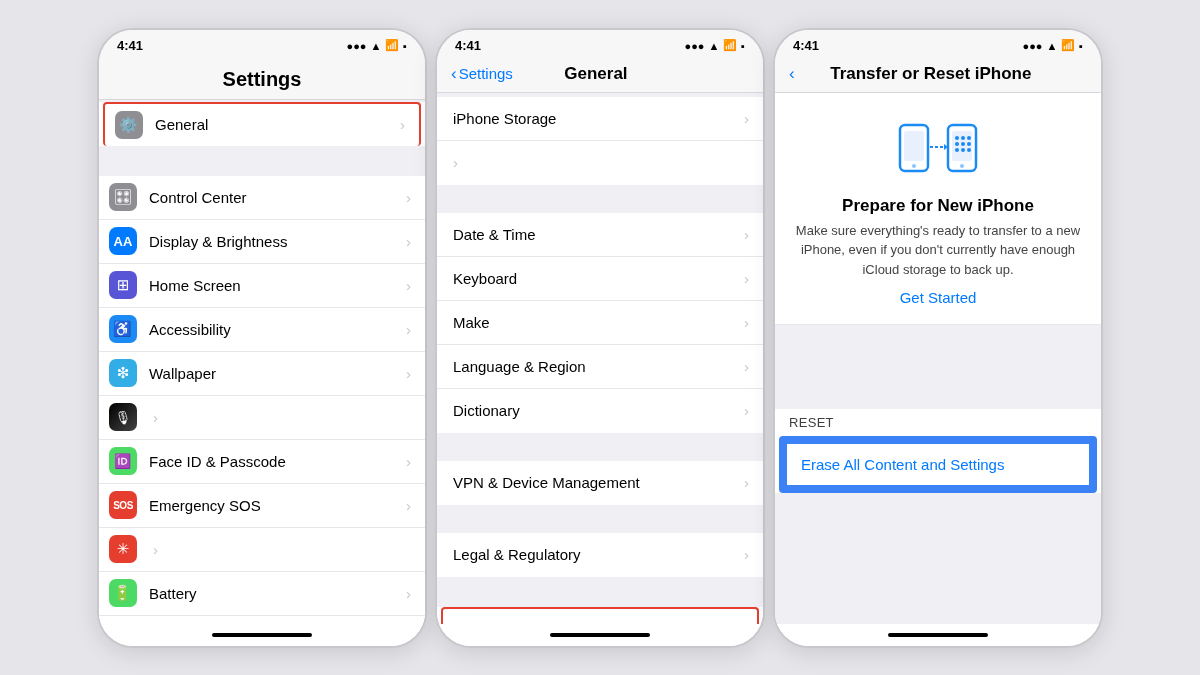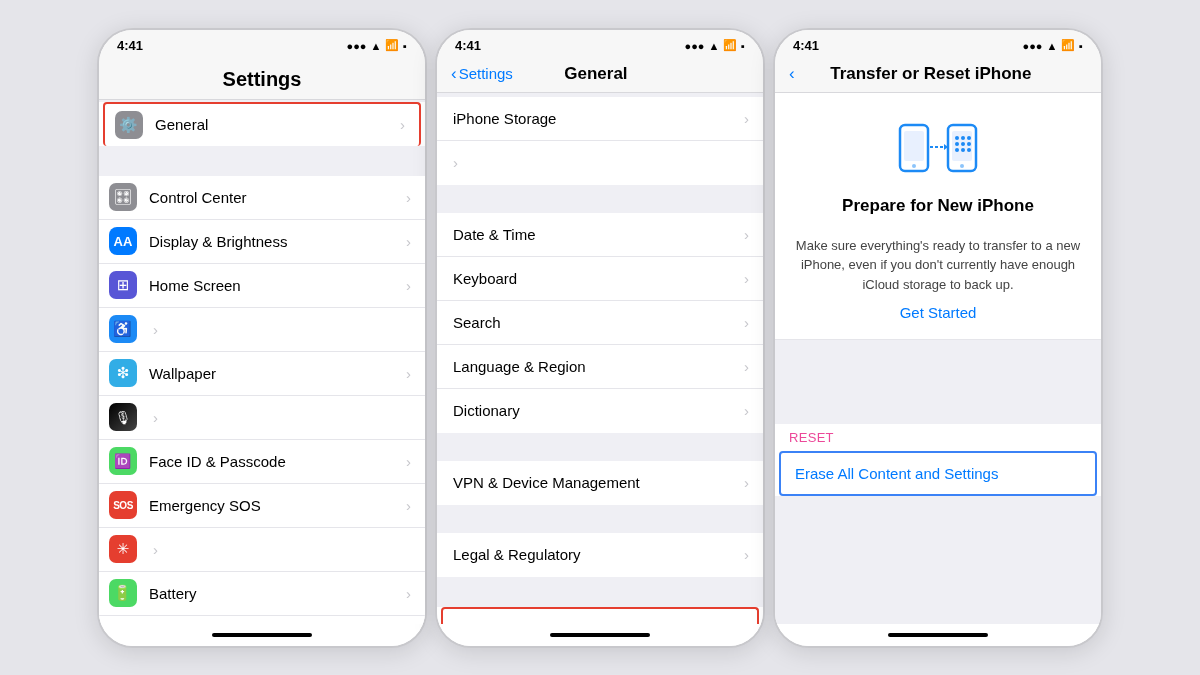--- a/index.html
+++ b/index.html
@@ -140,56 +140,56 @@
       align-items: center;
       border-bottom: 1px solid #e5e5ea;
     }
     .transfer-icon-wrap {
       margin-bottom: 10px;
     }
     .transfer-title {
       font-size: 17px;
       font-weight: 700;
       color: #000;
-      margin-bottom: 20px;
+      margin-bottom: 5px;
       text-align: left;
     }
     .transfer-desc {
       font-size: 13px;
       color: #444;
       text-align: center;
       line-height: 1.5;
       margin-bottom: 10px;
     }
     .transfer-link {
       color: #007aff;
       font-size: 15px;
       cursor: pointer;
     }
     .reset-section {
       background: #fff;
       margin-top: 24px;
     }
     .reset-section-label {
-      color: #ec4899;
+      color: #404040;
       font-size: 13px;
       padding: 6px 31px 4px 14px;
       text-transform: uppercase;
       letter-spacing: 0.3px;
     }
     .reset-row {
       display: flex;
       align-items: center;
       padding: 12px 14px;
       background: #fff;
       border-top: 1px solid #e5e5ea;
       cursor: pointer;
     }
     .reset-row-highlighted {
-      border: 2px solid #3b82f6;
+      border: 8px solid #3b82f6;
       margin: 2px 4px;
       border-radius: 4px;
     }
     .reset-row-label {
       font-size: 15px;
       color: #007aff;
     }
     
     .plain-row {
       display: flex;
@@ -260,20 +260,21 @@
           <span class="row-label">Display &amp; Brightness</span>
           <span class="row-chevron">›</span>
         </div>
         <div class="settings-row">
           <div class="row-icon" style="background:#5856d6; color:#fff; font-size:15px;">⊞</div>
           <span class="row-label">Home Screen</span>
           <span class="row-chevron">›</span>
         </div>
         <div class="settings-row">
           <div class="row-icon" style="background:#1c8af5; color:#fff; font-size:15px;">♿</div>
+          <span class="row-label">Accessibility</span>
           <span class="row-chevron">›</span>
         </div>
         <div class="settings-row">
           <div class="row-icon" style="background:#32ade6; color:#fff; font-size:15px;">❇</div>
           <span class="row-label">Wallpaper</span>
           <span class="row-chevron">›</span>
         </div>
         <div class="settings-row">
           <div class="row-icon" style="background: linear-gradient(135deg,#000,#444); color:#fff; font-size:13px;">🎙</div>
           <span class="row-chevron">›</span>
@@ -348,21 +349,21 @@
       <div class="settings-group">
         <div class="plain-row">
           <span class="plain-label">Date &amp; Time</span>
           <span class="plain-chevron">›</span>
         </div>
         <div class="plain-row">
           <span class="plain-label">Keyboard</span>
           <span class="plain-chevron">›</span>
         </div>
         <div class="plain-row">
-          <span class="plain-label">Search</span>
+          <span class="plain-label">Make</span>
           <span class="plain-chevron">›</span>
         </div>
         <div class="plain-row">
           <span class="plain-label">Language &amp; Region</span>
           <span class="plain-chevron">›</span>
         </div>
         <div class="plain-row">
           <span class="plain-label">Dictionary</span>
           <span class="plain-chevron">›</span>
         </div>

